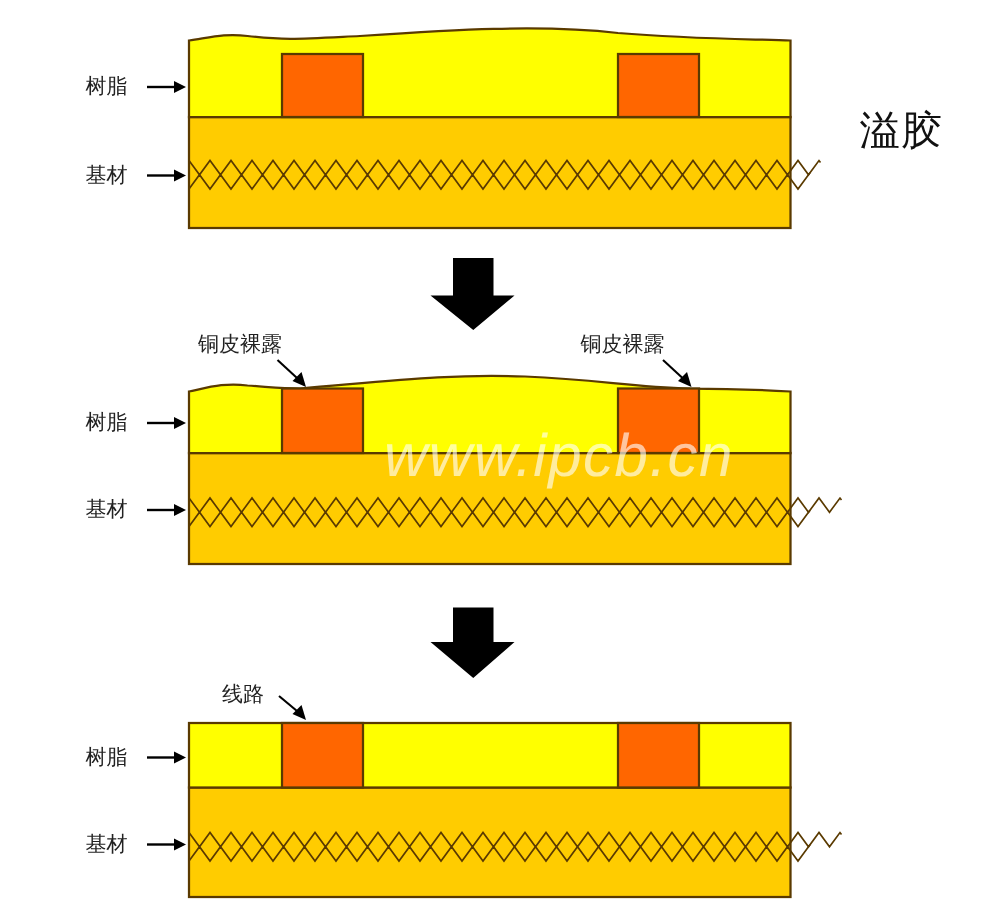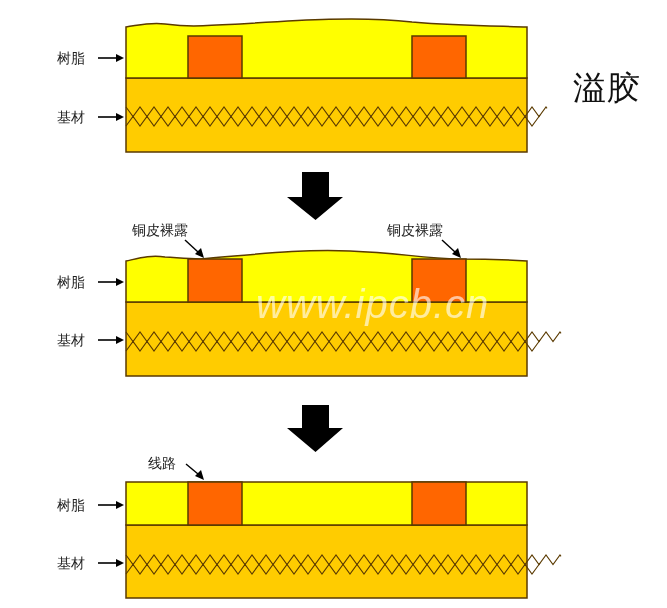--- a/index.html
+++ b/index.html
@@ -1,21 +1,21 @@
 <!DOCTYPE html>
 <html><head>
   <meta charset="utf-8">
   <style>
     html, body { margin: 0; padding: 0; background: #ffffff; }
     body { width: 667px; height: 608px; position: relative; overflow: hidden;
            font-family: "DejaVu Sans", sans-serif; color: #1a1a1a; }
     .stage { position: absolute; left: 0; top: 0; width: 667px; height: 608px; margin-left: 40px; }
     .lbl { position: absolute; font-size: 14px; line-height: 16px; white-space: nowrap;
            font-family: "DejaVu Sans", sans-serif; color: #222; }
-    .step-title { position: absolute; font-size: 33px; line-height: 30px; white-space: nowrap;
+    .step-title { position: absolute; font-size: 27px; line-height: 30px; white-space: nowrap;
                   font-family: "DejaVu Sans", sans-serif; color: #111; letter-spacing: 1px; }
     .watermark { position: absolute; font-size: 40px; line-height: 34px; font-style: italic;
                  font-family: "Liberation Sans", sans-serif; color: rgba(255,255,255,0.62);
                  letter-spacing: 1px; white-space: nowrap; }
     svg { position: absolute; left: 0; top: 0; }
   </style>
 </head>
 <body>
 
 <div class="stage">

